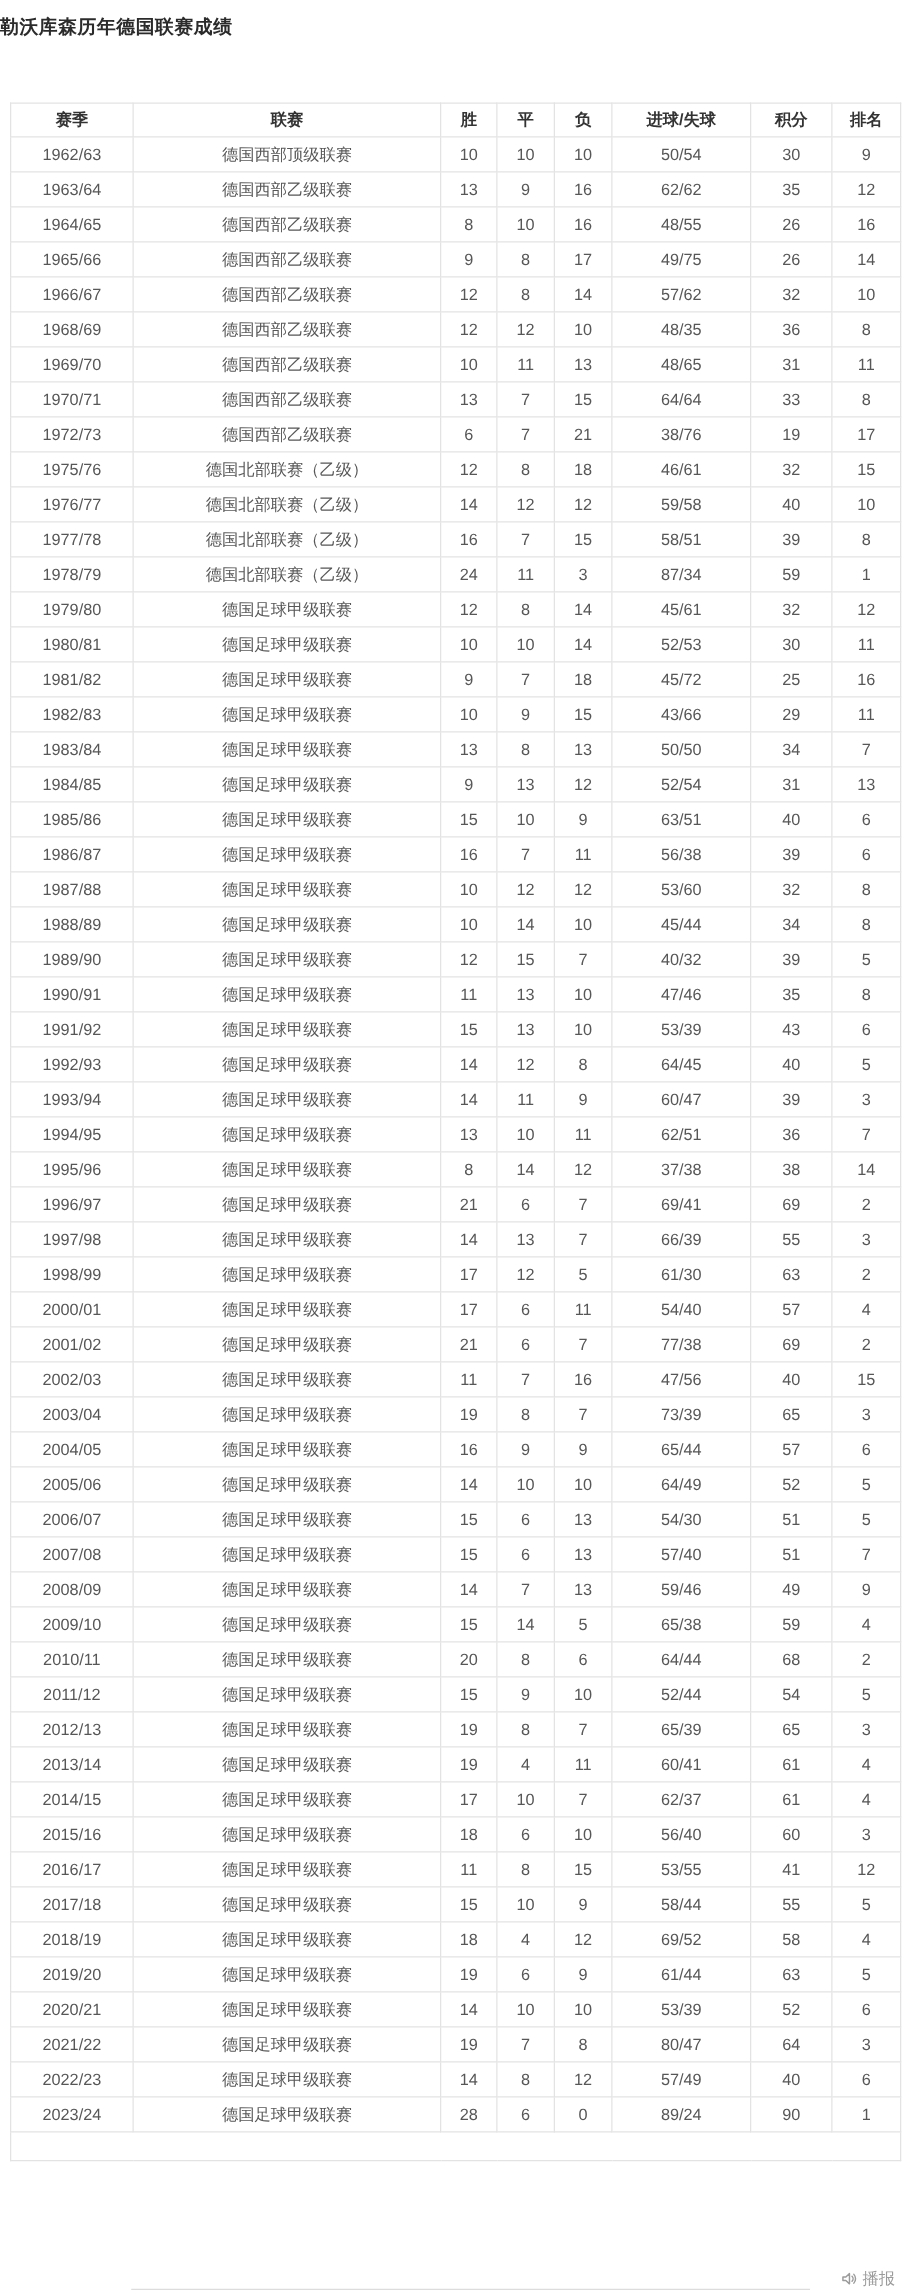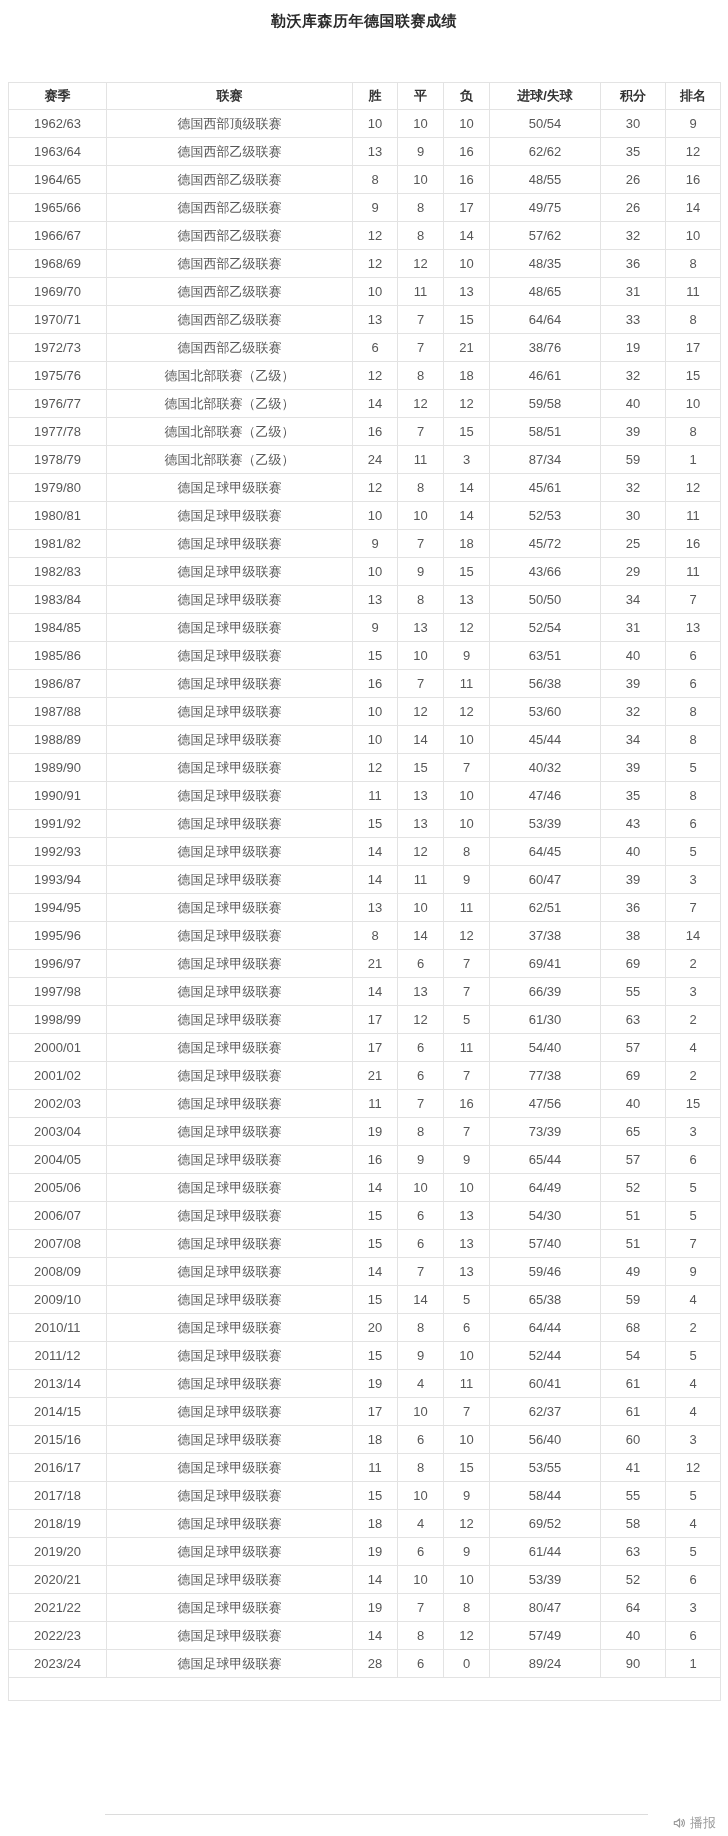--- a/index.html
+++ b/index.html
@@ -6,21 +6,20 @@
   html, body { background: #ffffff; }
   body {
     width: 728px;
     height: 1836px;
     font-family: "Liberation Sans", "DejaVu Sans", sans-serif;
     color: #333;
     position: relative;
     overflow: hidden;
   }
   .page-title {
-    text-align: center;
     font-size: 15px;
     font-weight: bold;
     color: #2b2b2b;
     padding-top: 12px;
     height: 34px;
     letter-spacing: 0.5px;
   }
   table.results {
     margin-left: 8px;
     width: 712px;
@@ -48,21 +47,21 @@
     border-left: 1px solid #e3e3e3;
     border-right: 1px solid #e3e3e3;
     border-bottom: 1px solid #e3e3e3;
   }
   .footer-bar {
     position: absolute;
     left: 0;
     top: 1814px;
     width: 728px;
     display: flex;
-    align-items: flex-start;
+    align-items: flex-end;
   }
   .footer-divider {
     margin-left: 105px;
     width: 543px;
     height: 0;
     border-top: 1px solid #dcdcdc;
   }
   .broadcast-btn {
     margin-left: 24px;
     display: flex;
@@ -551,20 +550,30 @@
         <td>2011/12</td>
         <td>德国足球甲级联赛</td>
         <td>15</td>
         <td>9</td>
         <td>10</td>
         <td>52/44</td>
         <td>54</td>
         <td>5</td>
       </tr>
       <tr>
+        <td>2012/13</td>
+        <td>德国足球甲级联赛</td>
+        <td>19</td>
+        <td>8</td>
+        <td>7</td>
+        <td>65/39</td>
+        <td>65</td>
+        <td>3</td>
+      </tr>
+      <tr>
         <td>2013/14</td>
         <td>德国足球甲级联赛</td>
         <td>19</td>
         <td>4</td>
         <td>11</td>
         <td>60/41</td>
         <td>61</td>
         <td>4</td>
       </tr>
       <tr>

